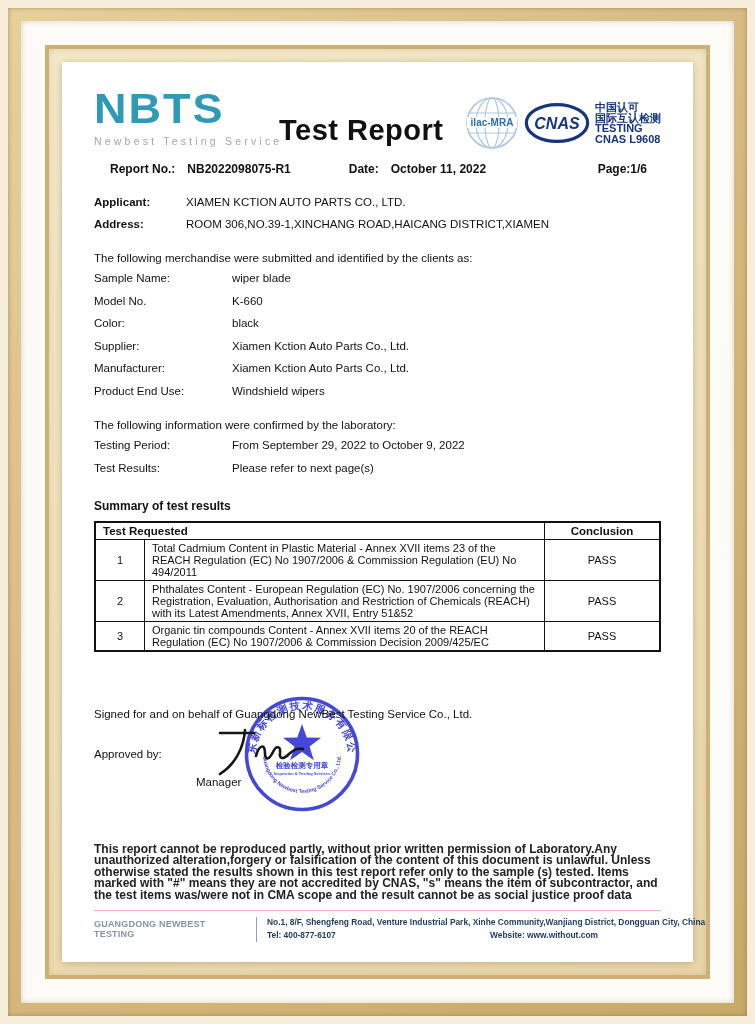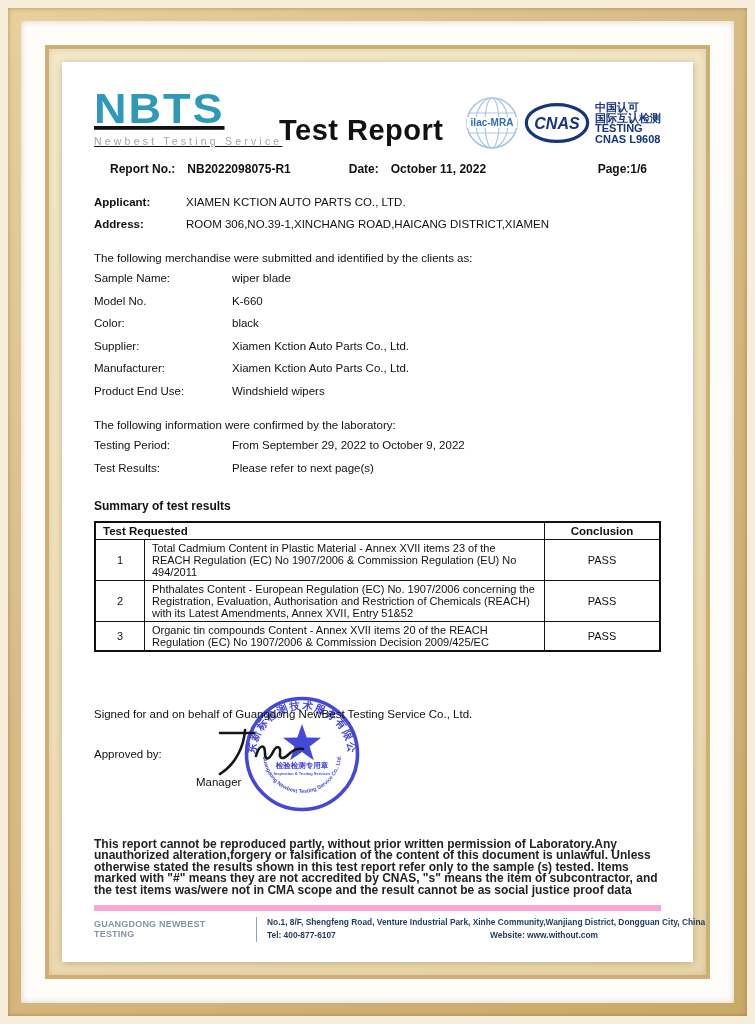--- a/index.html
+++ b/index.html
@@ -16,21 +16,21 @@
   .frame3 { width:100%; height:100%; box-sizing:border-box; padding:24px; background:#fdfcf8;
             box-shadow:inset 0 0 6px rgba(150,130,90,.35); }
   .frame4 { width:100%; height:100%; box-sizing:border-box; border:4px solid #cdb078; padding:13px;
             background:linear-gradient(160deg,#f7ecce 0%,#f2e2bc 60%,#ecd9ad 100%);
             box-shadow:inset 0 0 10px rgba(140,110,60,.25); }
   .page   { width:100%; height:100%; box-sizing:border-box; background:#ffffff;
             box-shadow:0 1px 8px rgba(110,90,50,.4); position:relative;
             padding:26px 32px; color:#111; }
   
   .hdr { display:flex; align-items:flex-start; }
-  .logo-block { width:185px;text-decoration:underline; }
+  .logo-block { width:185px; }
   .logo-text { font-size:45px; font-weight:800; color:#2f9ab8; letter-spacing:2px; line-height:44px; transform:scaleY(.95); transform-origin:left top; }
   .logo-sub  { font-size:10.5px; color:#9fa6ad; letter-spacing:3.2px; margin-top:3px; white-space:nowrap; }
   .doc-title { flex:1; text-align:left; font-size:29px; font-weight:800; margin-top:26px; letter-spacing:.5px; }
   .accred { display:flex; align-items:center; gap:5px; margin-top:8px; }
   .accred-text { font-size:11px; font-weight:700; color:#16357e; line-height:10.5px; white-space:nowrap; }
   
   .meta { display:flex; margin-top:12px; font-size:12px; font-weight:700;padding-left:16px; }
   .meta .rv { margin-left:12px; }
   .meta-date { margin-left:58px; display:flex; }
   .meta-page { margin-left:auto; margin-right:14px; }
@@ -53,21 +53,21 @@
   
   .sig-block { margin-top:56px; position:relative; font-size:11.5px; }
   .sig-line1 { position:relative; z-index:2; }
   .approved  { margin-top:28px; position:relative; z-index:2; }
   .manager   { margin-top:16px; margin-left:102px; position:relative; z-index:2; }
   .sig-scrawl { position:absolute; left:118px; top:16px; z-index:3; }
   .stamp { position:absolute; left:148px; top:-14px; width:120px; height:120px; opacity:.88; z-index:1; }
   
   .bottom { position:absolute; left:32px; right:32px; bottom:20px; }
   .disclaimer { font-size:12px; line-height:11.5px; color:#222; font-weight:600; }
-  .footer { margin-top:9px; border-top:6px solid #f9a8d4; padding-top:5px; display:flex; align-items:center; }
+  .footer { margin-top:9px; border-top:1px solid #f9a8d4; padding-top:5px; display:flex; align-items:center; }
   .f-brand { width:152px; flex:none; font-size:9px; font-weight:700; color:#8494a5; letter-spacing:.2px; }
   .f-div { width:1px; height:25px; background:#8fa3b5; margin:0 10px; flex:none; }
   .f-contact { flex:1; color:#1e3a5f; font-size:8.4px; font-weight:600; line-height:13px; }
   .f-row2 { display:flex;gap:45px; }
   .f-tel { width:178px; }
   .nowrap { white-space:nowrap; }
 </style>
 </head>
 <body>
 

